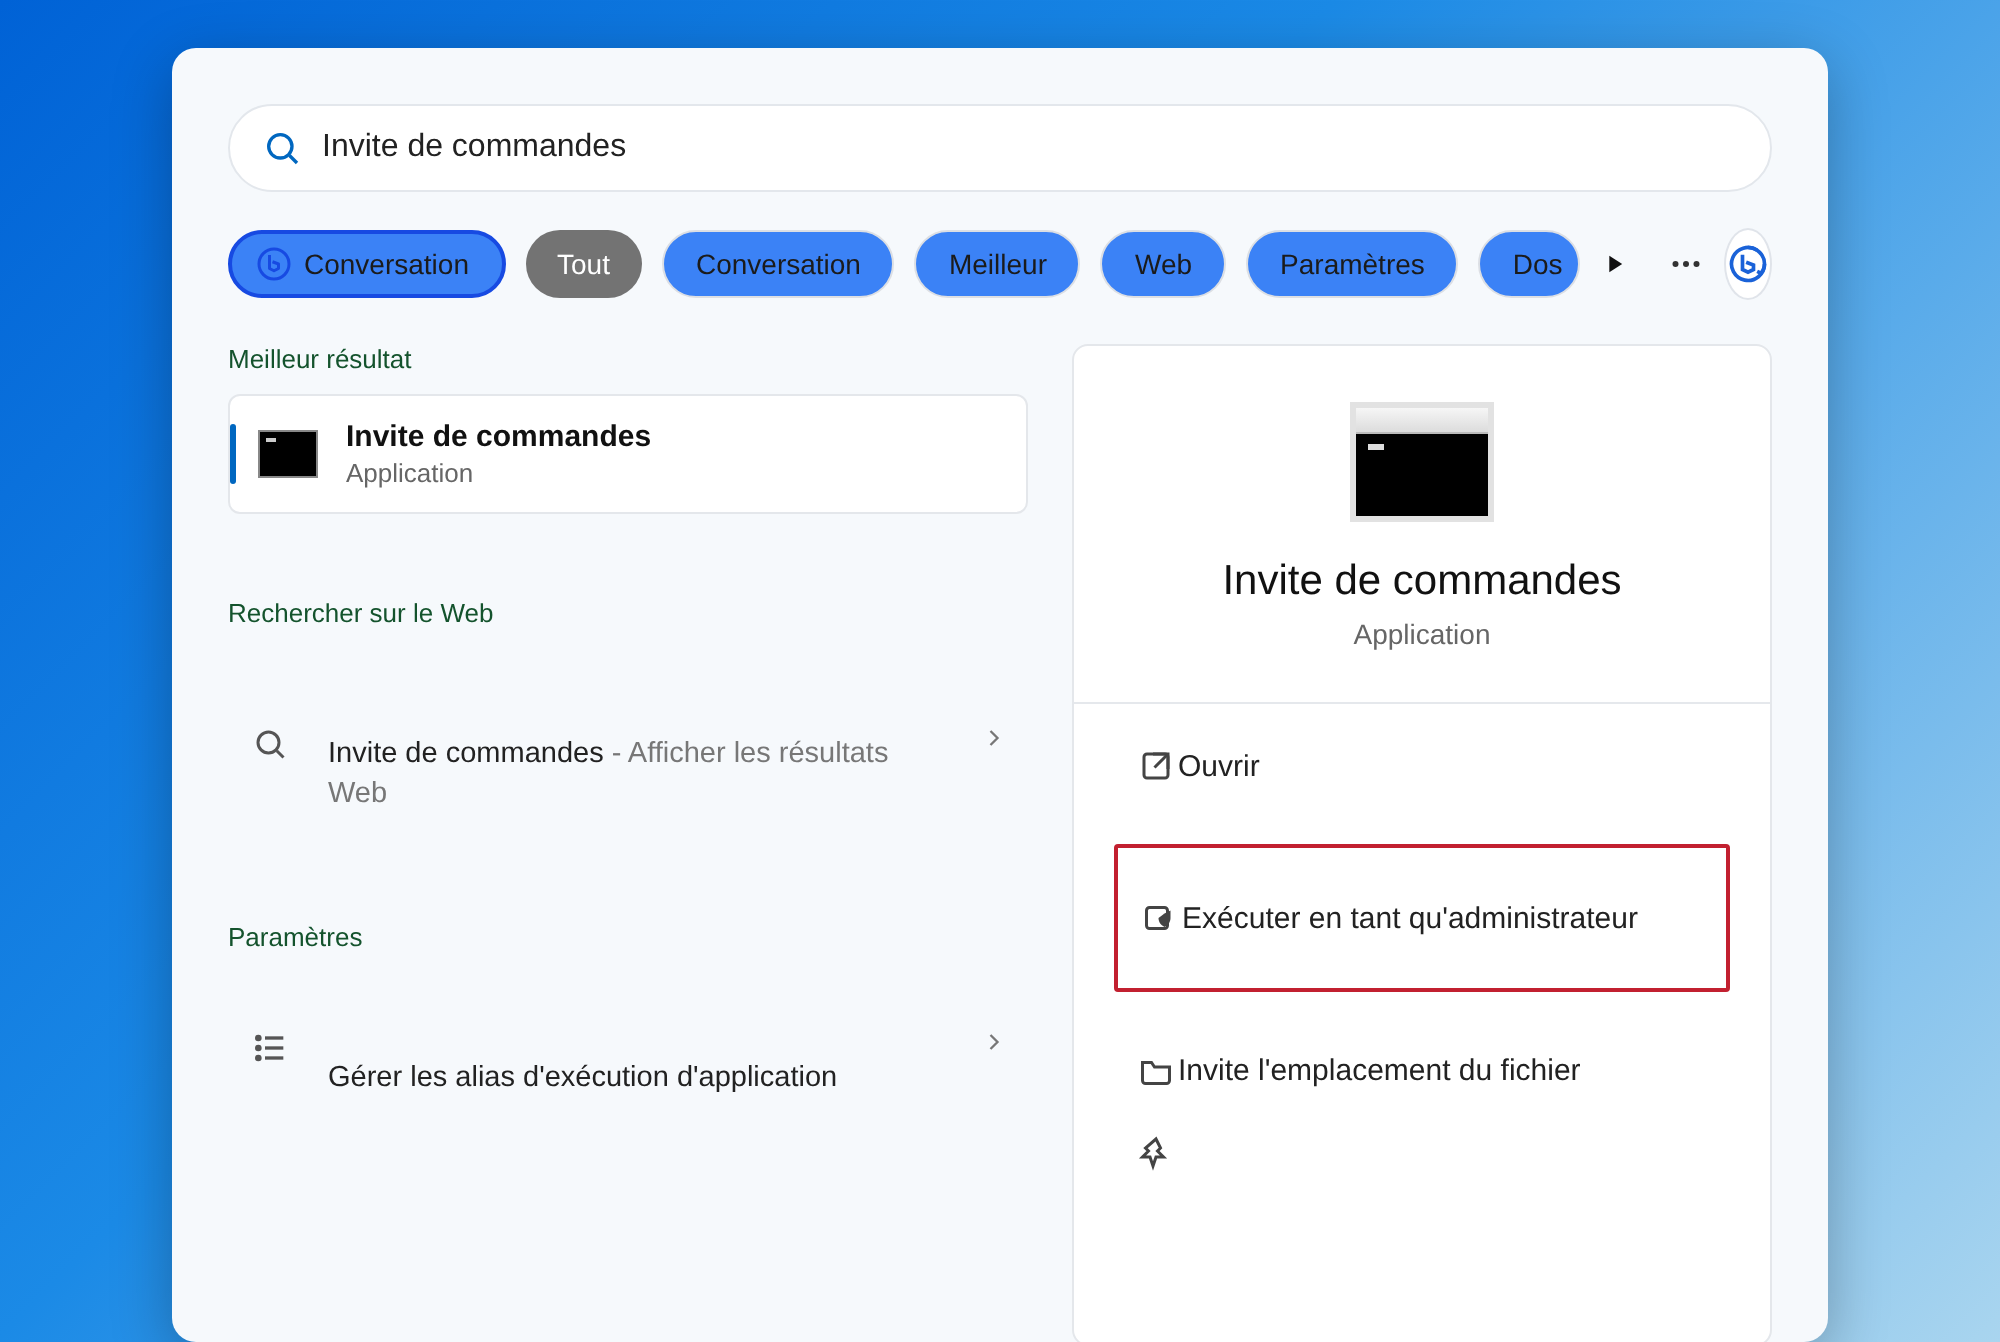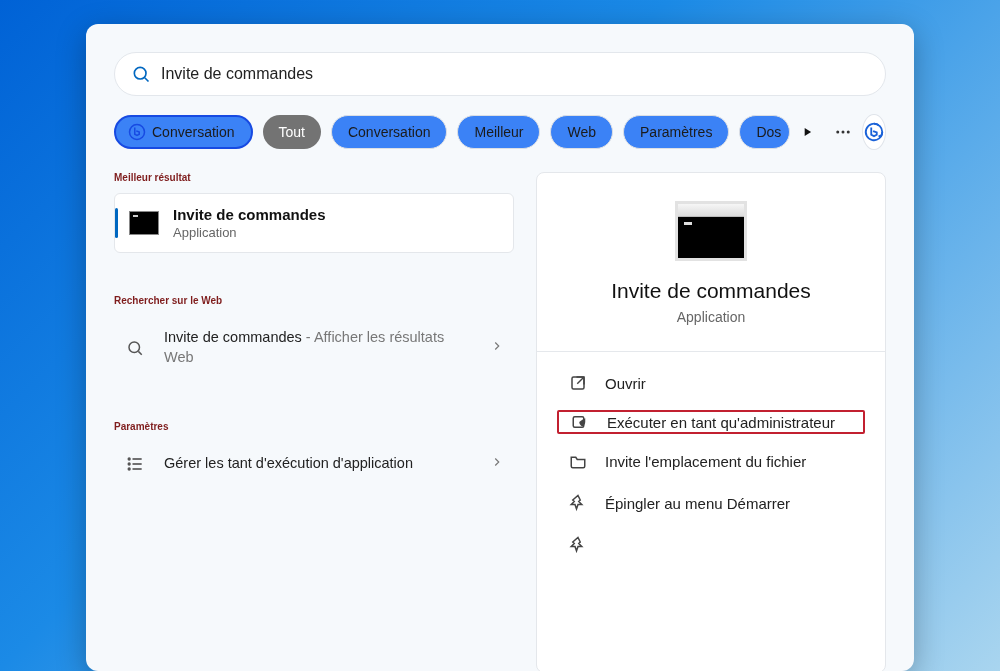--- a/index.html
+++ b/index.html
@@ -67,21 +67,21 @@
     display: flex; margin-top: 22px; gap: 22px;
     height: calc(100% - 44px - 18px - 34px - 22px);
   }
   .left-col { width: 400px; }
   .right-col {
     flex: 1; background: #fff; border: 1px solid #e4e7eb;
     border-radius: 8px; padding: 28px 24px 18px; overflow: hidden;
   }
 
   .section-header {
-    font-size: 10px; font-weight: 700; color: #7f1d1d;
+    font-size: 13px; font-weight: 400; color: #14532d;
     margin-bottom: 10px;
   }
   .section-header.mt { margin-top: 42px; }
 
   .best-card {
     background: #fff; border: 1px solid #e4e7eb; border-radius: 6px;
     padding: 12px 14px; display: flex; align-items: center; gap: 14px;
     position: relative;
   }
   .best-card::before {
@@ -99,48 +99,48 @@
   .best-text .title { font-size: 15px; font-weight: 700; color: #111; }
   .best-text .sub { font-size: 13px; color: #666; margin-top: 2px; }
 
   .row-item {
     display: flex; align-items: center; gap: 14px;
     padding: 12px 10px 12px 6px;
   }
   .row-item .icon-box {
     width: 30px; display:flex; justify-content:center; color:#555;
   }
-  .row-item .text { flex: 1; font-size: 14.5px; color: #222; line-height: 1.35; }
+  .row-item .text { flex: 1; font-size: 14.5px; color: #222; line-height: 1.35; margin-top: 32px; }
   .row-item .text .suffix { color: #777; }
   .row-item .chev { color: #777; }
 
   .preview-head { display:flex; flex-direction:column; align-items:center; }
   .cmd-big {
     width: 72px; height: 60px; background:#000; border:3px solid #e2e2e2;
     position: relative; margin-bottom: 18px;
   }
   .cmd-big::before {
     content:""; position:absolute; top:0; left:0; right:0; height:12px;
     background: linear-gradient(#f6f6f6,#dcdcdc); border-bottom:1px solid #bbb;
   }
   .cmd-big::after {
     content:""; position:absolute; top:18px; left:6px; width:8px; height:3px; background:#ddd;
   }
   .preview-title { font-size: 21px; color:#111; font-weight:400; }
   .preview-sub { font-size: 14px; color:#666; margin-top: 6px; }
   .divider { height:1px; background:#e5e8ec; margin: 26px -24px 10px; }
 
   .action {
-    display:flex; align-items:center; gap:16px;
+    display:flex; align-items:center; 
     padding: 12px 6px; font-size: 15px; color:#222; cursor:pointer;
   }
   .action .aicon { width: 22px; display:flex; justify-content:center; color:#444; }
   .action.highlight {
     border: 2.5px solid #c22030; border-radius: 2px;
-    margin: 6px -4px; padding: 1px 10px;
+    margin: 18px -4px; padding: 26px 10px;
   }
 </style>
 </head>
 <body>
 
 <div class="window">
 
   <div class="search-bar">
     <svg width="20" height="20" viewBox="0 0 24 24" fill="none" stroke="#0067c0" stroke-width="2">
         <circle cx="11" cy="11" r="7"></circle>
@@ -232,21 +232,21 @@
         <div class="icon-box">
           <svg width="20" height="20" viewBox="0 0 24 24" fill="none" stroke="#555" stroke-width="2">
               <line x1="9" y1="6" x2="20" y2="6"></line>
               <line x1="9" y1="12" x2="20" y2="12"></line>
               <line x1="9" y1="18" x2="20" y2="18"></line>
               <circle cx="5" cy="6" r="1"></circle>
               <circle cx="5" cy="12" r="1"></circle>
               <circle cx="5" cy="18" r="1"></circle>
             </svg>
         </div>
-        <div class="text">Gérer les tant d'exécution d'application</div>
+        <div class="text">Gérer les alias d'exécution d'application</div>
         <div class="chev">
           <svg width="14" height="14" viewBox="0 0 24 24" fill="none" stroke="#777" stroke-width="2">
               <polyline points="9 6 15 12 9 18"></polyline>
             </svg>
         </div>
       </div>
 
     </div>
 
     <div class="right-col">
@@ -280,33 +280,25 @@
 
       <div class="action">
         <span class="aicon">
             <svg width="18" height="18" viewBox="0 0 24 24" fill="none" stroke="#444" stroke-width="2">
               <path d="M3 7h6l2 3h10v9a2 2 0 0 1-2 2H5a2 2 0 0 1-2-2z"></path>
             </svg>
           </span>
         <span>Invite l'emplacement du fichier</span>
       </div>
 
+
       <div class="action">
         <span class="aicon">
             <svg width="18" height="18" viewBox="0 0 24 24" fill="none" stroke="#444" stroke-width="2">
               <path d="M12 2l3 6 -2 2 4 4 -5 0 -2 6 -2 -6 -5 0 4 -4 -2 -2z"></path>
             </svg>
           </span>
-        <span>Épingler au menu Démarrer</span>
-      </div>
-
-      <div class="action">
-        <span class="aicon">
-            <svg width="18" height="18" viewBox="0 0 24 24" fill="none" stroke="#444" stroke-width="2">
-              <path d="M12 2l3 6 -2 2 4 4 -5 0 -2 6 -2 -6 -5 0 4 -4 -2 -2z"></path>
-            </svg>
-          </span>
       </div>
 
     </div>
   </div>
 
 </div>
 
 </body></html>

